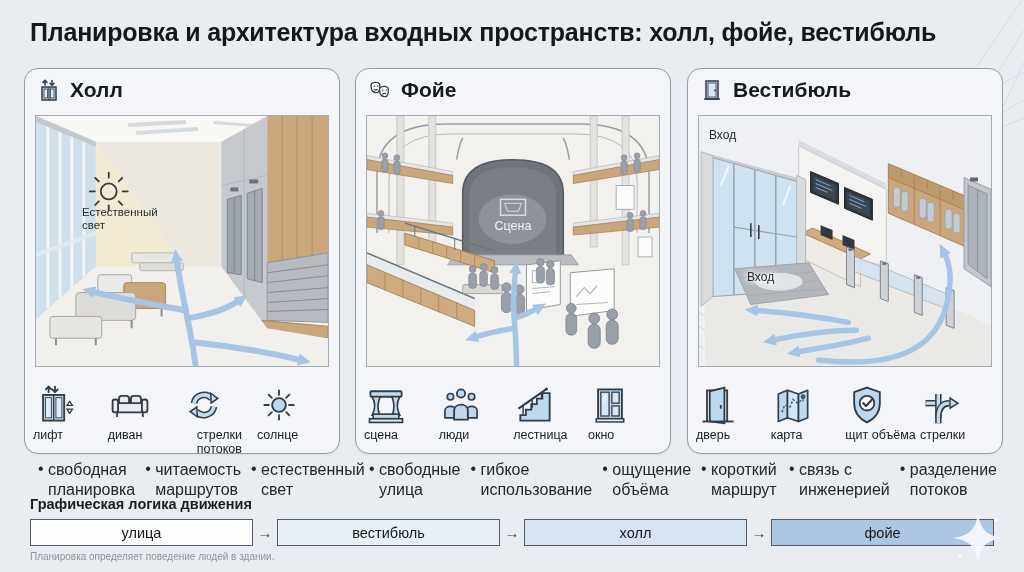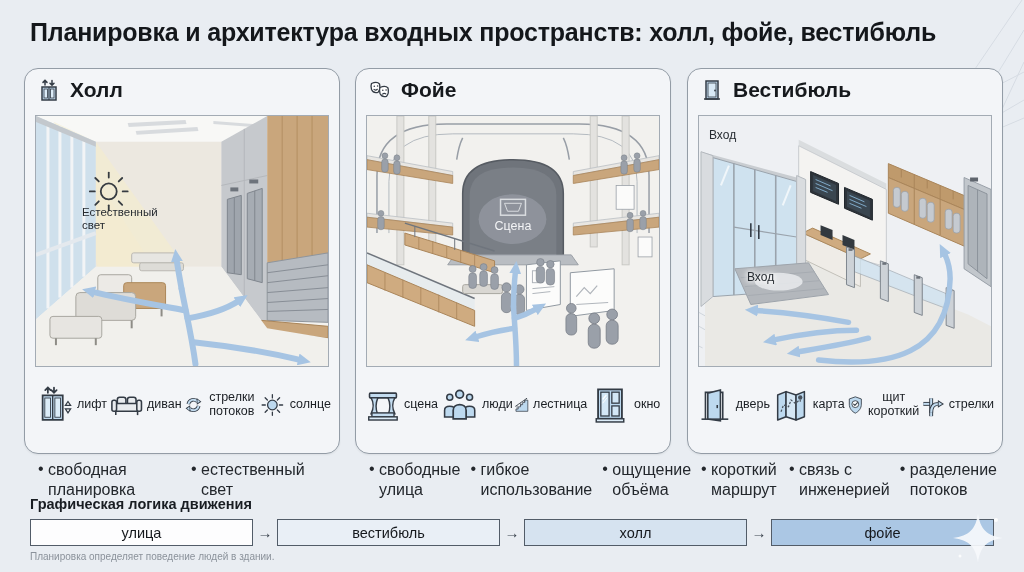--- a/index.html
+++ b/index.html
@@ -13,21 +13,21 @@
 .card-h svg{width:24px;height:24px;flex:none}
 .card-title{font-size:21px;font-weight:700;color:#16191d}
 .illus{position:relative;margin:8px 10px;height:252px;border:1px solid #a3abb4;background:#f2f1ee;overflow:hidden}
 .illus>svg{display:block;width:100%;height:100%}
 .cap{position:absolute;font-size:11.5px;color:#262b31;line-height:1.15}
 .sun-cap{left:46px;top:90px;width:88px}
 .stage-cap{left:0;right:0;top:103px;text-align:center;color:#f3f4f6;font-size:12.5px}
 .vhod-wall{left:10px;top:13px;font-size:12px}
 .vhod-mat{left:48px;top:155px;font-size:12px;text-shadow:0 0 4px #fff,0 0 7px #fff,0 0 10px #fff}
 .features{display:flex;justify-content:space-between;padding:8px 8px 4px}
-.feature{width:74px;display:flex;flex-direction:row;align-items:center;gap:2px}
+.feature{width:74px;display:flex;flex-direction:column;align-items:flex-start;gap:2px}
 .feature svg{width:44px;height:44px}
 .flabel{font-size:12.5px;color:#1a1e23;text-align:center;line-height:1.1}
 .bullets{position:absolute;top:460px;width:312px;display:flex;gap:10px;padding:0 2px 0 14px}
 .bullet{flex:1;font-size:16px;color:#23272c;line-height:1.22;padding-left:10px;position:relative}
 .bullet::before{content:"•";position:absolute;left:0;top:-1px;color:#23272c}
 .flow-head{position:absolute;left:30px;top:496px;font-size:14.5px;font-weight:700;color:#191d22}
 .flow-row{position:absolute;left:30px;top:519px;width:964px;display:flex;align-items:center}
 .step{flex:1;height:27px;border:1.5px solid #525c68;border-radius:0;display:flex;align-items:center;justify-content:center;font-size:14.5px;color:#15181c;background:#fff}
 .flow-arrow{width:24px;text-align:center;font-size:15px;color:#39424c;flex:none}
 .foot{position:absolute;left:30px;top:551px;font-size:10px;color:#8b929b}
@@ -215,20 +215,21 @@
             <line x1="16.2" y1="31.8" x2="12.7" y2="35.3"></line>
               <line x1="31.8" y1="31.8" x2="35.3" y2="35.3"></line>
           </g>
         </svg>
         <div class="flabel">солнце</div>
       </div>
     </div>
   </section>
   <div class="bullets" style="left:24px">
     <div class="bullet">свободная планировка</div>
+    <div class="bullet">читаемость маршрутов</div>
     <div class="bullet">естественный свет</div>
   </div>
 
   <section class="card" style="left:355px">
     <div class="card-h">
       <svg viewBox="0 0 24 24">
         <path d="M3.5,5.5 Q9,3.2 11.5,6 Q12.8,11 10,14.3 Q5.5,15.8 3.5,11.5 Q2.4,8.2 3.5,5.5 Z" fill="#fff" stroke="#333b45" stroke-width="1.3"></path>
         <circle cx="6.3" cy="8.3" r="0.8" fill="#333b45"></circle>
           <circle cx="9.6" cy="8" r="0.8" fill="#333b45"></circle>
         <path d="M5.6,11.2 Q7.6,13 9.6,11" fill="none" stroke="#333b45" stroke-width="1.1"></path>
@@ -549,21 +550,21 @@
           <path d="M35,17.6 l0,2.4" stroke="#49525c" stroke-width="1.4"></path>
         </svg>
         <div class="flabel">карта</div>
       </div>
       <div class="feature">
         <svg viewBox="0 0 48 48">
           <path d="M24,5 L38,10 V22 C38,32 32,39 24,43 C16,39 10,32 10,22 V10 Z" fill="#bdd9ef" stroke="#333b45" stroke-width="2"></path>
           <circle cx="24" cy="22" r="8" fill="#f7fafc" stroke="#333b45" stroke-width="2"></circle>
           <path d="M20,22 l3,3 l6,-6.5" fill="none" stroke="#333b45" stroke-width="2.4" stroke-linecap="round" stroke-linejoin="round"></path>
         </svg>
-        <div class="flabel">щит короткий</div>
+        <div class="flabel">щит объёма</div>
       </div>
       <div class="feature">
         <svg viewBox="0 0 48 48">
           <path d="M6,22 H20" stroke="#333b45" stroke-width="7" fill="none"></path>
           <path d="M6,22 H20" stroke="#c3dcf0" stroke-width="3.6" fill="none"></path>
           <path d="M20,44 V12" stroke="#333b45" stroke-width="7" fill="none"></path>
           <path d="M20,44 V12" stroke="#c3dcf0" stroke-width="3.6" fill="none"></path>
           <path d="M20,38 C20,28 24,22 32,22" stroke="#333b45" stroke-width="7" fill="none"></path>
           <path d="M20,38 C20,28 24,22 32,22" stroke="#c3dcf0" stroke-width="3.6" fill="none"></path>
           <polygon points="32,15 43,22 32,29" fill="#333b45"></polygon>

